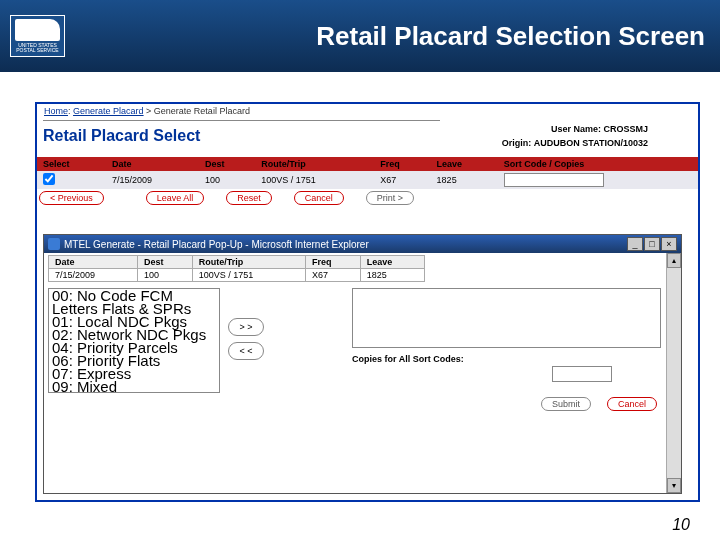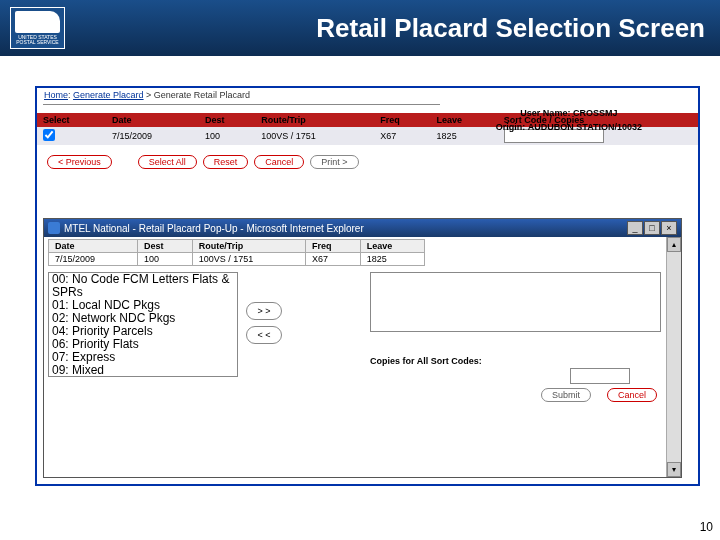--- a/index.html
+++ b/index.html
@@ -1,39 +1,39 @@
 <!DOCTYPE html>
 <html><head>
 <meta charset="utf-8">
 <style>
   * { box-sizing: border-box; margin: 0; padding: 0; }
   body { width: 720px; height: 540px; font-family: Arial, sans-serif; background: #fff; position: relative; }
   
-  .slide-header { background: linear-gradient(#1a4e8a, #0d2c52); height: 56px; display: flex; align-items: center; padding: 0 10px; }
+  .slide-header { background: linear-gradient(#1a4e8a, #0d2c52); height: 72px; display: flex; align-items: center; padding: 0 10px; }
   .logo-box { width: 55px; height: 42px; background: #1a4e8a; border: 1px solid #fff; display: flex; flex-direction: column; align-items: center; justify-content: center; }
   .logo-eagle { width: 45px; height: 22px; background: #fff; border-radius: 2px 10px 2px 2px; position: relative; }
   .logo-text { font-size: 5px; color: #fff; text-align: center; line-height: 1; margin-top: 2px; }
   .slide-title { color: #fff; font-size: 26px; font-weight: bold; margin-left: auto; margin-right: 5px; }
   
   .browser-frame { border: 2px solid #0033aa; margin: 30px 20px 0 35px; background: #fff; height: 400px; position: relative; overflow: hidden; }
   
   .breadcrumb { font-size: 9px; padding: 2px 7px; color: #333; }
   .breadcrumb a { color: #003399; text-decoration: underline; }
   .bc-sep { width: 60%; border-top: 1px solid #888; margin: 2px 6px; }
   
   .page-title { color: #003399; font-size: 16px; font-weight: bold; padding: 4px 6px; }
-  .meta-right { position: absolute; right: 56px; top: 18px; font-size: 9px; text-align: center; line-height: 1.6; }
+  .meta-right { position: absolute; right: 50px; top: 18px; font-size: 9px; text-align: right; line-height: 1.6; }
   
   .tbl { width: 100%; border-collapse: collapse; font-size: 9px; margin-top: 8px; }
   .tbl th { text-align: left; padding: 2px 6px; font-weight: bold; background: #b91c1c; }
   .tbl td { padding: 2px 6px; background: #e8e8ef; }
   .cb { width: 12px; height: 12px; }
   .sc-input { width: 100px; height: 14px; border: 1px solid #888; font-size: 9px; }
   
-  .btn-row { padding: 10px; display: flex; gap: 6px; }
+  .btn-row { padding: 2px; display: flex; gap: 22px; }
   .oval-btn { border: 1px solid #c00; border-radius: 10px; padding: 1px 10px; font-size: 9px; background: #fff; cursor: pointer; }
   .oval-btn.red { color: #c00; }
   .oval-btn.gray { color: #555; border-color: #888; }
   .btn-shift { margin-left: 20px; }
   
   .popup { position: absolute; left: 6px; right: 16px; top: 130px; bottom: 6px; border: 1px solid #555; background: #fff; display: flex; flex-direction: column; }
   .popup-title { background: linear-gradient(#2a5db0, #1a3a6a); color: #fff; font-size: 10px; padding: 2px 4px; display: flex; align-items: center; }
   .popup-title .tt { flex: 1; }
   .winbtn { width: 16px; height: 14px; background: #ccc; border: 1px solid #555; margin-left: 1px; font-size: 9px; line-height: 12px; text-align: center; cursor: pointer; color: #000; }
   .ie-icon { width: 12px; height: 12px; background: #3a7bd5; border-radius: 2px; margin-right: 4px; }
@@ -41,33 +41,33 @@
   .popup-body { flex: 1; position: relative; overflow: hidden; padding: 2px 4px; background: #fff; }
   .popup-scroll { position: absolute; right: 0; top: 0; bottom: 0; width: 15px; background: #ddd; border-left: 1px solid #aaa; }
   .scroll-btn { height: 15px; background: #ccc; border: 1px solid #888; font-size: 8px; text-align: center; line-height: 13px; cursor: pointer; }
   .scroll-btn.bot { position: absolute; bottom: 0; left: 0; right: 0; }
   
   .inner-tbl { font-size: 9px; border-collapse: collapse; width: 60%; }
   .inner-tbl th { text-align: left; border: 1px solid #aaa; padding: 1px 6px; background: #eee; }
   .inner-tbl td { border: 1px solid #aaa; padding: 1px 6px; }
   
   .sort-row { display: flex; margin-top: 6px; gap: 8px; align-items: flex-start; }
-  .sortlist { width: 190px; height: 105px; border: 1px solid #888; font-size: 12px; overflow: hidden; }
+  .sortlist { width: 172px; height: 105px; border: 1px solid #888; font-size: 15px; overflow: hidden; }
   .sortlist div { padding: 0 3px; line-height: 13px; cursor: pointer; }
   .move-col { display: flex; flex-direction: column; justify-content: center; gap: 6px; padding-top: 30px; }
   .move-btn { width: 36px; height: 18px; border: 1px solid #888; border-radius: 9px; font-size: 9px; background: #fff; cursor: pointer; }
   .target-col { flex: 1; padding-right: 16px; display: flex; flex-direction: column; }
   .target-box { height: 60px; border: 1px solid #888; margin-left: 80px; }
-  .copies-lbl { font-size: 9px; font-weight: bold; margin: 24px 0 2px 80px; }
+  .copies-lbl { font-size: 9px; font-weight: bold; margin: 6px 0 2px 80px; }
   .copies-inp { width: 60px; height: 16px; border: 1px solid #888; margin-left: 280px; }
   
   .hint { font-size: 9px; font-style: italic; padding: 4px 2px; border-top: 1px solid #ccc; margin-top: 4px; }
   .popup-btn-row { display: flex; gap: 16px; justify-content: flex-end; padding: 4px 20px 4px 4px; }
   
-  .page-num { position: absolute; bottom: 6px; right: 7px; font-size: 12px; }
+  .page-num { position: absolute; bottom: 6px; right: 30px; font-size: 16px; font-style: italic; }
 </style>
 </head>
 <body>
 
 <div class="slide-header">
   <div class="logo-box">
     <div class="logo-eagle"></div>
     <div class="logo-text">
       <span>UNITED STATES</span><br><span>POSTAL SERVICE</span>
     </div>
@@ -77,20 +77,21 @@
 
 <div class="browser-frame">
 
   <div class="breadcrumb">
     <a href="#">Home</a>:
     <a href="#">Generate Placard</a> &gt;
     <span>Generate Retail Placard</span>
   </div>
   <div class="bc-sep"></div>
 
+  <div class="page-title">Retail Placard Select</div>
   <div class="meta-right">
     <b>User Name:</b> <b>CROSSMJ</b><br>
     <b>Origin:</b> <b>AUDUBON STATION/10032</b>
   </div>
 
   <table class="tbl">
     <tbody>
         <tr>
       <th>Select</th>
       <th>Date</th>
@@ -107,30 +108,30 @@
       <td>100VS / 1751</td>
       <td>X67</td>
       <td>1825</td>
       <td><input class="sc-input" style=""></td>
     </tr>
   </tbody>
     </table>
 
   <div class="btn-row">
     <button class="oval-btn red">&lt; Previous</button>
-    <button class="oval-btn red btn-shift">Select All</button>
+    <button class="oval-btn red btn-shift">Leave All</button>
     <button class="oval-btn red">Reset</button>
     <button class="oval-btn red">Cancel</button>
     <button class="oval-btn gray">Print &gt;</button>
   </div>
 
   <div class="popup">
     <div class="popup-title">
       <span class="ie-icon"></span>
-      <span class="tt">MTEL National - Retail Placard Pop-Up - Microsoft Internet Explorer</span>
+      <span class="tt">MTEL Generate - Retail Placard Pop-Up - Microsoft Internet Explorer</span>
       <span class="winbtn">_</span>
       <span class="winbtn">□</span>
       <span class="winbtn">×</span>
     </div>
     <div class="popup-body">
 
       <table class="inner-tbl">
         <tbody>
             <tr>
           <th>Date</th>

